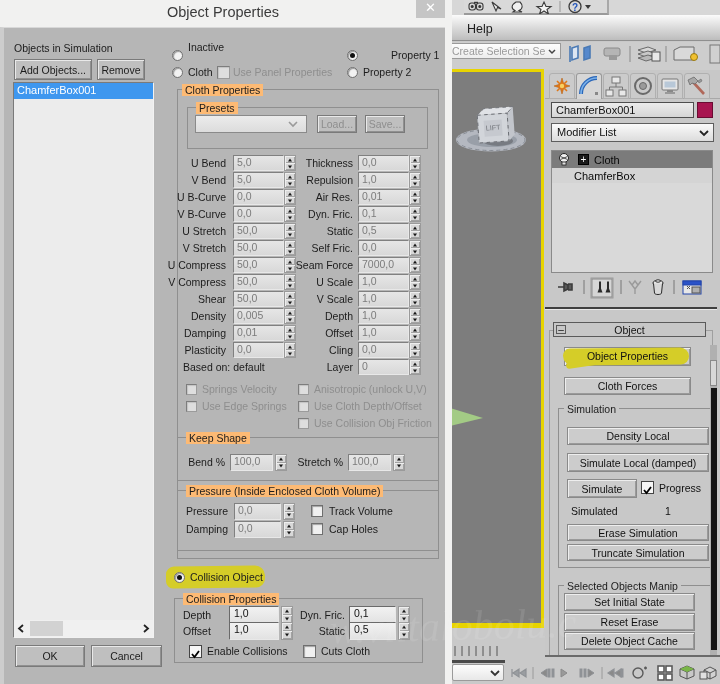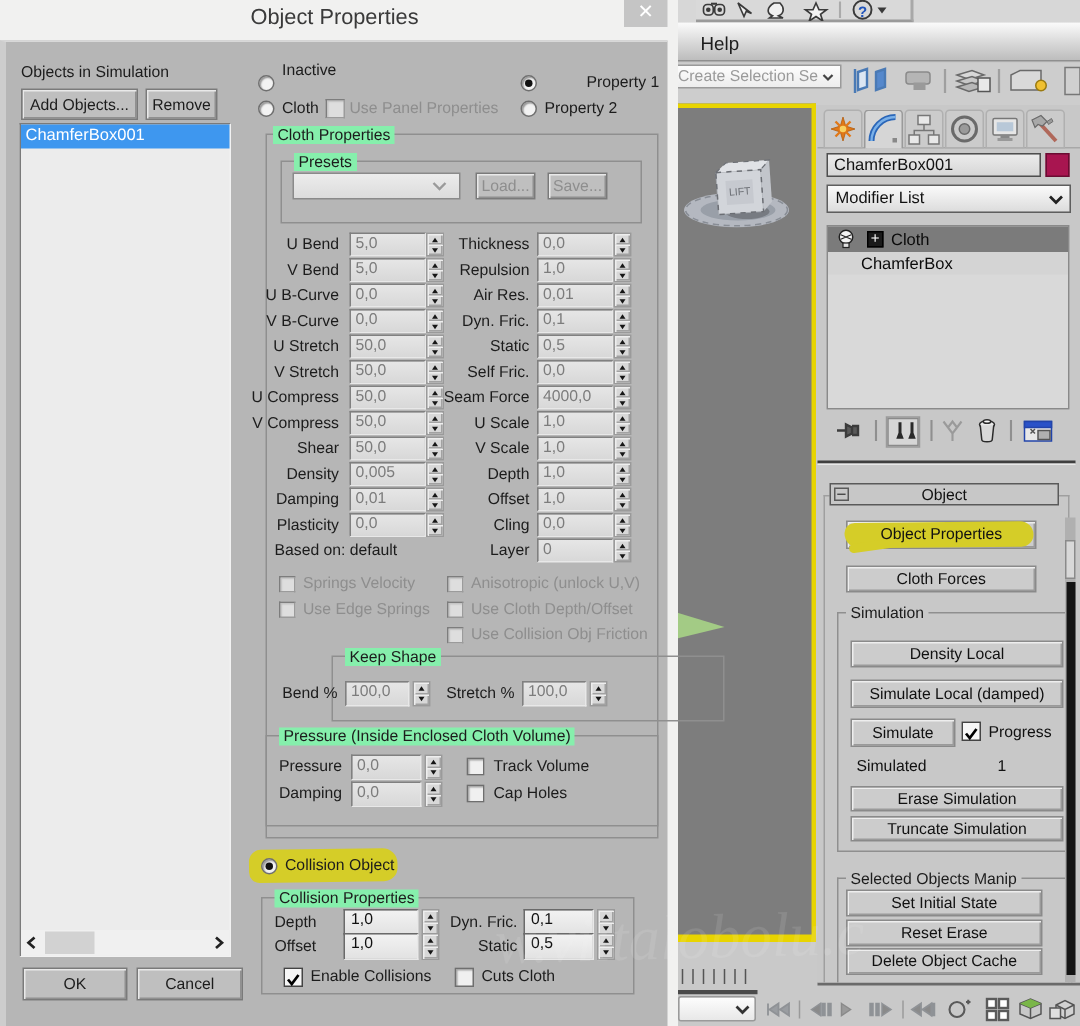--- a/index.html
+++ b/index.html
@@ -20,21 +20,21 @@
 .spin .up, .spin .dn { position:absolute; left:0; width:100%; height:50%;
   background:#d8d8d8; box-shadow: inset 1px 1px 0 #eeeeee, inset -1px -1px 0 #a2a2a2;}
 .spin .up{top:0;} .spin .dn{top:50%;}
 .tri-u { position:absolute; left:50%; top:50%; transform:translate(-50%,-50%);
   width:0; height:0; border-left:2.5px solid transparent; border-right:2.5px solid transparent;
   border-bottom:3.5px solid #161616; }
 .tri-d { position:absolute; left:50%; top:50%; transform:translate(-50%,-50%);
   width:0; height:0; border-left:2.5px solid transparent; border-right:2.5px solid transparent;
   border-top:3.5px solid #161616; }
 .grp { border:1px solid #8f8f8f; }
-.grp-lbl { position:absolute; top:-6px; background:#86efac; padding:0 3px;
+.grp-lbl { position:absolute; top:-6px; background:#fdba74; padding:0 3px;
   font-size:10.5px; color:#1c1c1c; white-space:nowrap; }
 .radio { border-radius:50%; background:#f2f2f2; border:1px solid #6f6f6f;
   box-shadow: inset 1px 1px 1px #9a9a9a; }
 .radio.sel::after { content:""; position:absolute; left:2px; top:2px; width:5px; height:5px;
   border-radius:50%; background:#111; }
 .chk { background:#f0f0f0; border:1px solid #6f6f6f; box-shadow: inset 1px 1px 1px #a2a2a2; }
 .chkd { background:#dedede; border:1px solid #9b9b9b; border-top-color:#7d7d7d; border-left-color:#7d7d7d; box-shadow: inset 1px 1px 1px #c2c2c2;}
 .rbtn { background:#cccccc; border:1px solid #8a8a8a;
   box-shadow: inset 1px 1px 0 #eeeeee, inset -1px -1px 0 #9a9a9a;
   font-size:10.5px; color:#111; text-align:center; }
@@ -496,21 +496,21 @@
 <div class="abs fld" style="left:358px; top:240px; width:51px; height:16px;">0,0</div>
 <div class="abs spin" style="left:409px; top:240px; width:12px; height:16px;">
     <div class="up">
       <div class="tri-u"></div>
     </div>
     <div class="dn">
       <div class="tri-d"></div>
     </div>
   </div>
 <div class="abs lbl" style="left:283px; top:259px; width:70px; height:14px; text-align:right;">Seam Force</div>
-<div class="abs fld" style="left:358px; top:257px; width:51px; height:16px;">4000,0</div>
+<div class="abs fld" style="left:358px; top:257px; width:51px; height:16px;">7000,0</div>
 <div class="abs spin" style="left:409px; top:257px; width:12px; height:16px;">
     <div class="up">
       <div class="tri-u"></div>
     </div>
     <div class="dn">
       <div class="tri-d"></div>
     </div>
   </div>
 <div class="abs lbl" style="left:283px; top:276px; width:70px; height:14px; text-align:right;">U Scale</div>
 <div class="abs fld" style="left:358px; top:274px; width:51px; height:16px;">1,0</div>
@@ -576,21 +576,21 @@
 <div class="abs chkd" style="left:186px; top:384px; width:11px; height:11px;"></div>
 <div class="abs lblg" style="left:202px; top:383px; width:160px; height:14px;">Springs Velocity</div>
 <div class="abs chkd" style="left:298px; top:384px; width:11px; height:11px;"></div>
 <div class="abs lblg" style="left:314px; top:383px; width:160px; height:14px;">Anisotropic (unlock U,V)</div>
 <div class="abs chkd" style="left:186px; top:401px; width:11px; height:11px;"></div>
 <div class="abs lblg" style="left:202px; top:400px; width:160px; height:14px;">Use Edge Springs</div>
 <div class="abs chkd" style="left:298px; top:401px; width:11px; height:11px;"></div>
 <div class="abs lblg" style="left:314px; top:400px; width:160px; height:14px;">Use Cloth Depth/Offset</div>
 <div class="abs chkd" style="left:298px; top:418px; width:11px; height:11px;"></div>
 <div class="abs lblg" style="left:314px; top:417px; width:160px; height:14px;">Use Collision Obj Friction</div>
-<div class="abs grp" style="left:177px; top:437px; width:262px; height:44px;margin-left:44px;">
+<div class="abs grp" style="left:177px; top:437px; width:262px; height:44px;">
     <span class="grp-lbl" style="left:8px;">Keep Shape</span>
   </div>
 <div class="abs lbl" style="left:183px; top:456px; width:42px; height:14px; text-align:right;">Bend %</div>
 <div class="abs fld" style="left:230px; top:454px; width:43px; height:17px;">100,0</div>
 <div class="abs spin" style="left:275px; top:454px; width:12px; height:17px;">
     <div class="up">
       <div class="tri-u"></div>
     </div>
     <div class="dn">
       <div class="tri-d"></div>

